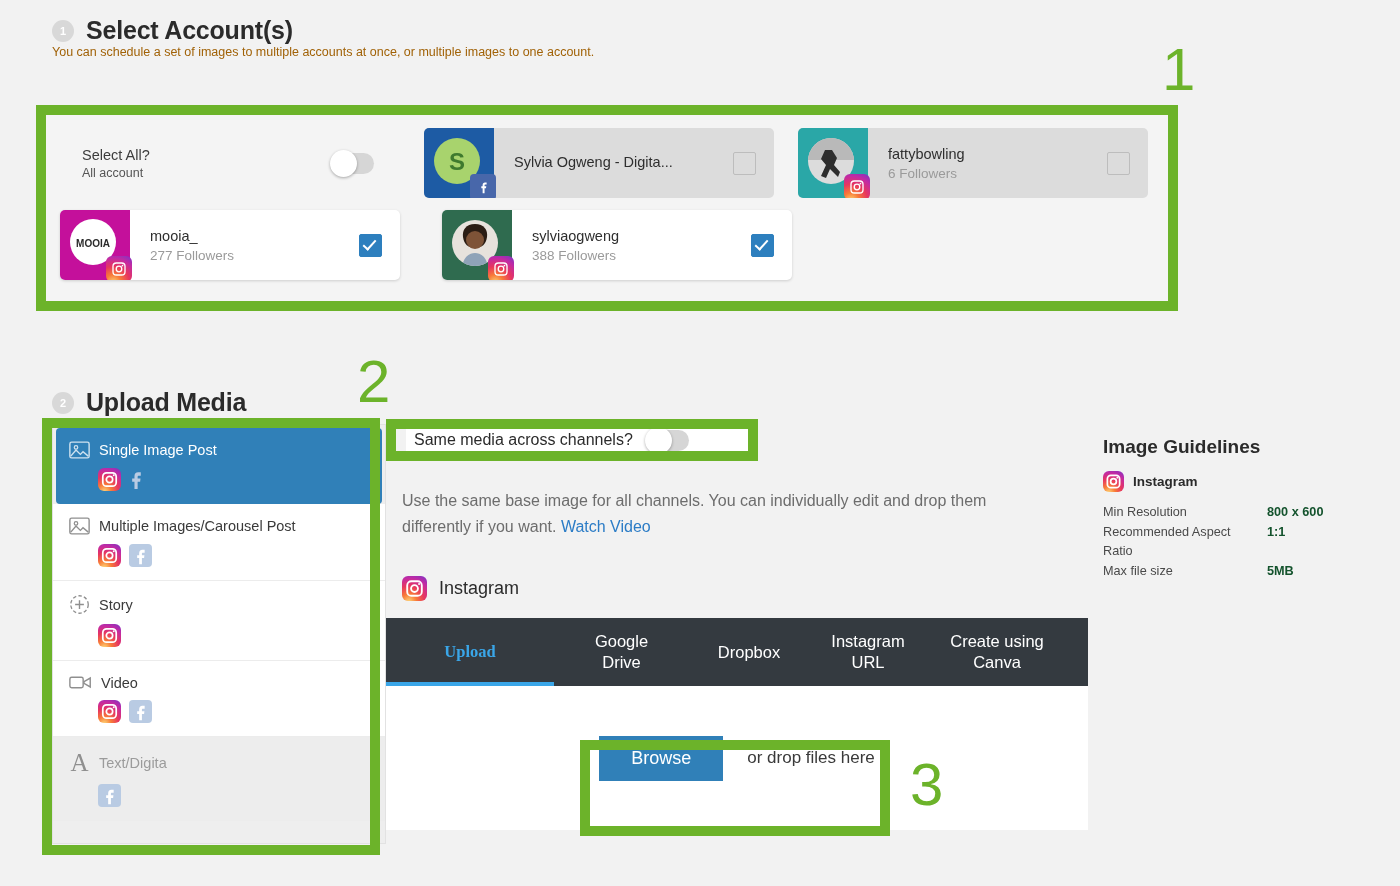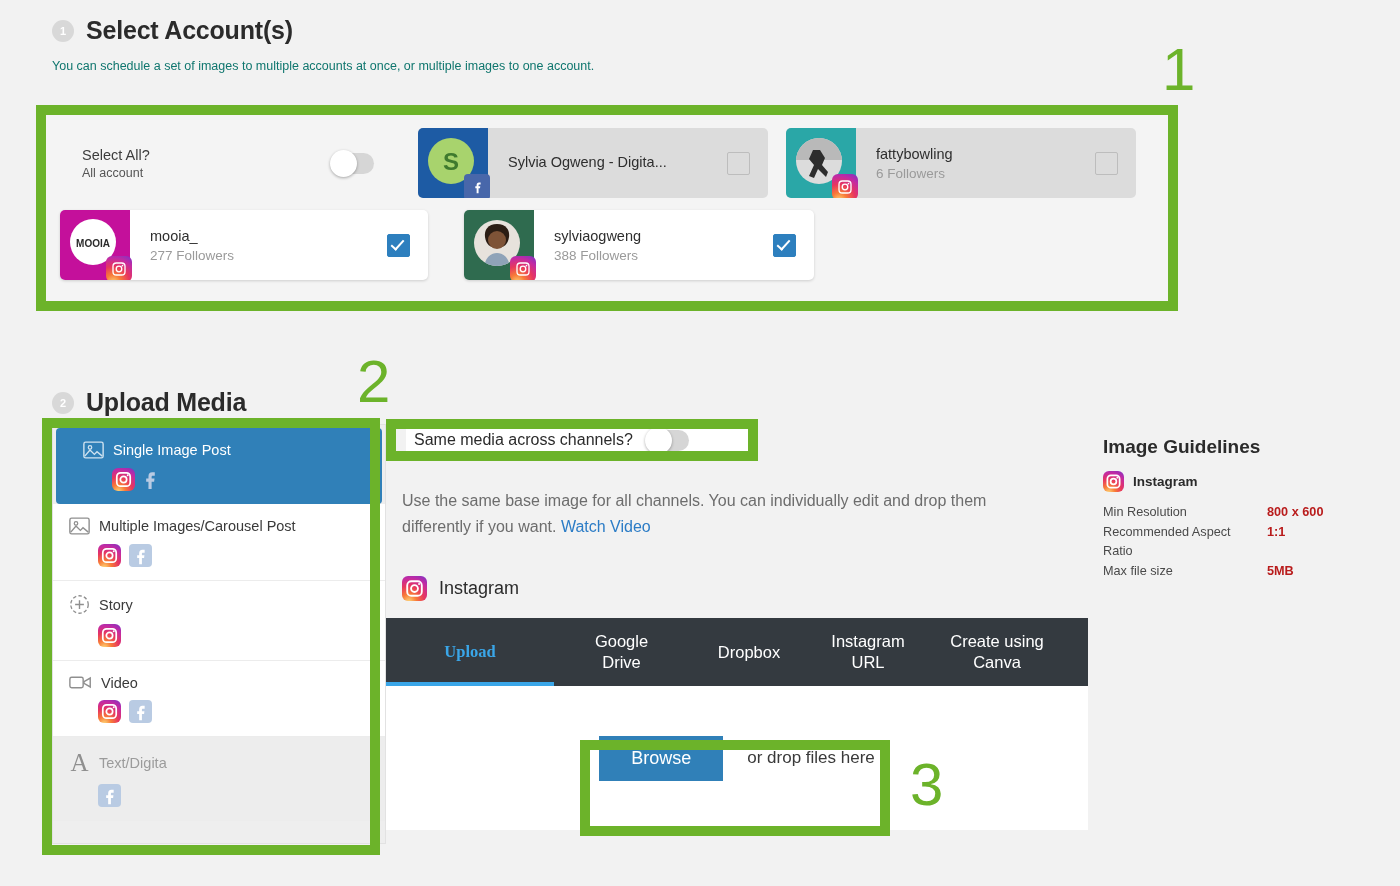--- a/index.html
+++ b/index.html
@@ -36,22 +36,21 @@
     flex: 0 0 auto;
   }
   .step-title {
     font-size: 25px;
     font-weight: bold;
     color: #2b2b2b;
     letter-spacing: -0.2px;
   }
   .section-sub {
     font-size: 12.5px;
-    color: #0f766e;
-    margin-top: 14px;
+    color: #a16207;
   }
 
   
   .anno-box {
     position: absolute;
     border: 10px solid #6cb32a;
     box-sizing: border-box;
     pointer-events: none;
     z-index: 40;
   }
@@ -77,21 +76,21 @@
     width: 1122px;
     height: 192px;
     background: #f4f4f4;
     box-sizing: border-box;
     padding: 16px 14px;
     z-index: 10;
   }
   .accounts-row {
     display: flex;
     align-items: flex-start;
-    gap: 18px;
+    gap: 24px;
   }
   .accounts-row + .accounts-row { margin-top: 12px; }
 
   .select-all {
     width: 340px;
     display: flex;
     align-items: center;
     justify-content: space-between;
     padding: 16px 26px 16px 22px;
     box-sizing: border-box;
@@ -212,21 +211,21 @@
   .mt-item {
     padding: 13px 0 13px 16px;
     background: #fff;
     border-bottom: 1px solid #ececec;
   }
   .mt-item.selected {
     background: #3080b8;
     border-radius: 4px;
     border-bottom: none;
     margin: 3px 3px 0 3px;
-    padding-left: 27px;
+    padding-left: 13px;
   }
   .mt-item.disabled {
     background: #ededed;
   }
   .mt-label-row {
     display: flex;
     align-items: center;
     gap: 9px;
   }
   .mt-label {
@@ -386,21 +385,21 @@
   }
   .gl-table td {
     font-size: 12.7px;
     color: #4a4a4a;
     vertical-align: top;
     padding: 1px 0;
     line-height: 1.45;
   }
   .gl-table td.val {
     font-weight: bold;
-    color: #b91c1c;
+    color: #14532d;
     padding-left: 14px;
     white-space: nowrap;
   }
   .gl-table td.key { width: 150px; }
 </style>
 </head>
 <body>
 
 <div id="accounts-section">
   <div class="step-head">
@@ -471,21 +470,21 @@
           <div class="acct-name">fattybowling</div>
           <div class="acct-followers">6 Followers</div>
         </div>
         <div class="chk"></div>
       </div>
     </div>
   </div>
 
   <div class="accounts-row">
 
-    <div class="acct-card selected" style="width:368px;">
+    <div class="acct-card selected" style="width:340px;">
       <div class="acct-avatar" style="background:#c4109b;">
         <svg width="70" height="70" viewBox="0 0 70 70">
           <circle cx="33" cy="32" r="23" fill="#ffffff"></circle>
           <text x="33" y="37" text-anchor="middle" font-size="10" font-weight="bold" fill="#2b2b2b" font-family="Liberation Sans, sans-serif">MOOIA</text>
         </svg>
         <div class="net-badge ig-badge">
           <svg width="16" height="16" viewBox="0 0 24 24">
             <rect x="3" y="3" width="18" height="18" rx="5" fill="none" stroke="#fff" stroke-width="2"></rect>
             <circle cx="12" cy="12" r="4.2" fill="none" stroke="#fff" stroke-width="2"></circle>
             <circle cx="17.2" cy="6.8" r="1.3" fill="#fff"></circle>

